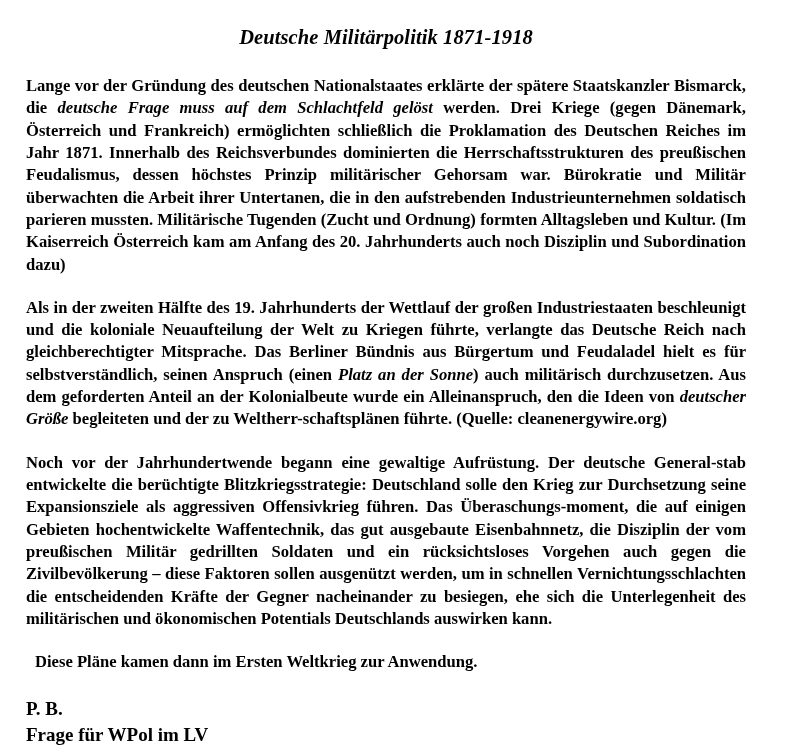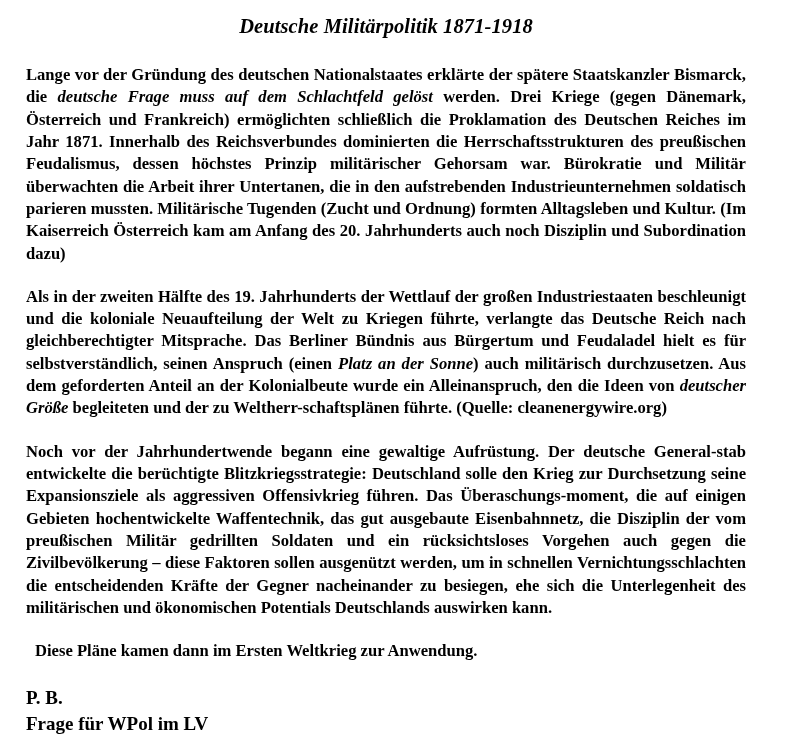--- a/index.html
+++ b/index.html
@@ -11,21 +11,21 @@
     height: 747px;
     background: #ffffff;
     font-family: "Liberation Serif", "DejaVu Serif", serif;
     color: #000000;
     overflow: hidden;
   }
   .page {
     box-sizing: border-box;
     width: 772px;
     height: 747px;
-    padding: 9px 26px 0 26px;
+    padding: 20px 26px 0 26px;
   }
   .doc-title {
     font-size: 20.5px;
     font-weight: bold;
     font-style: italic;
     text-align: center;
     margin: 6px 0 26px 0;
     letter-spacing: 0.1px;
   }
   .para {

